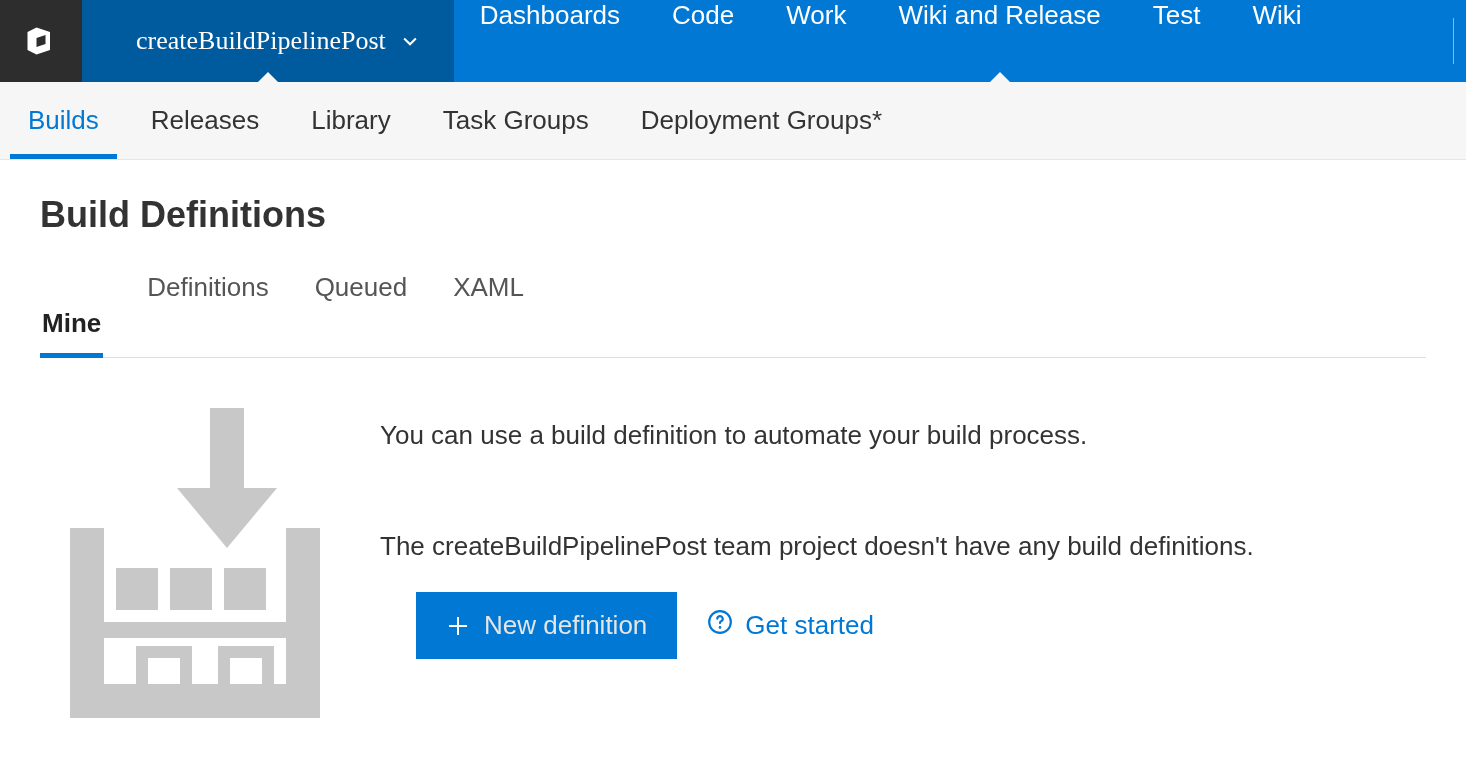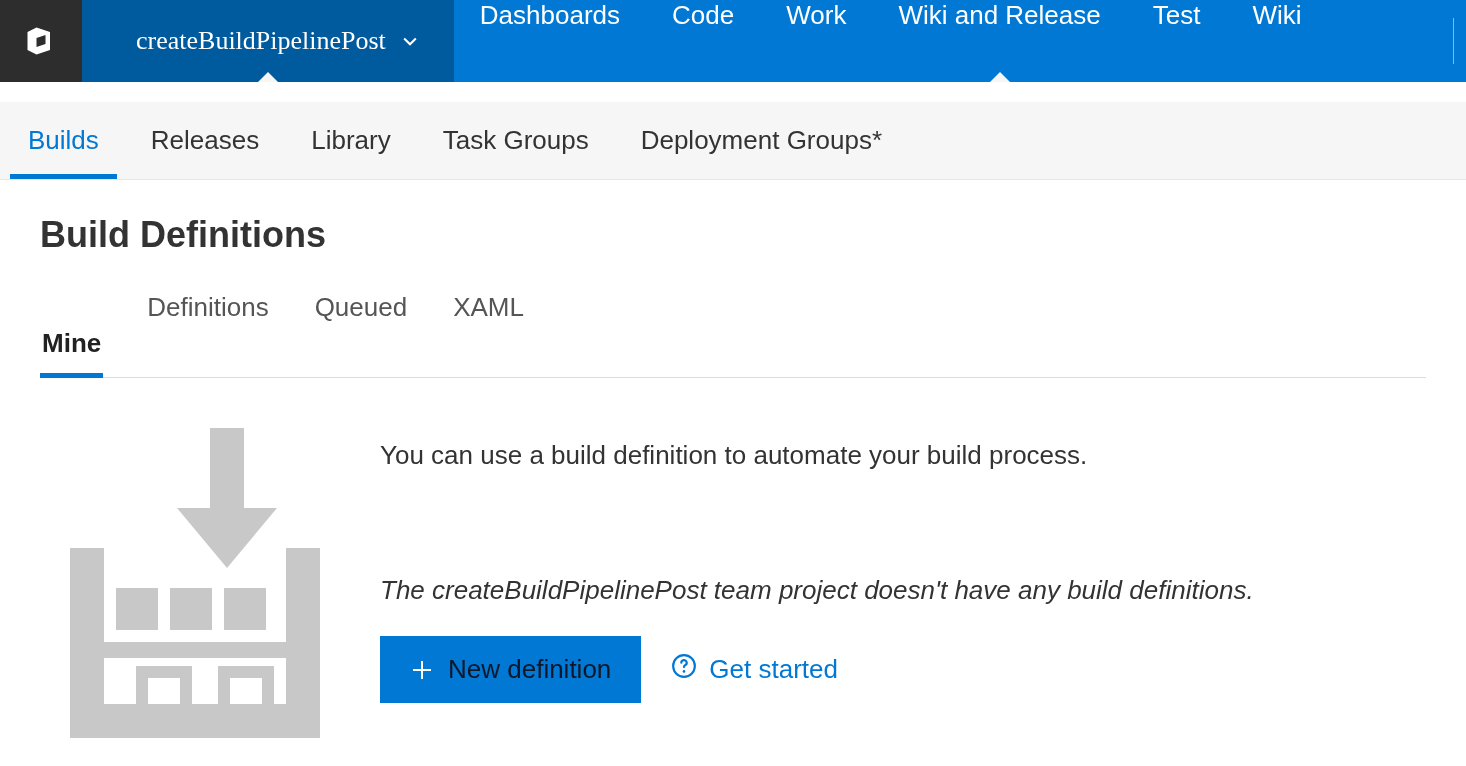--- a/index.html
+++ b/index.html
@@ -79,21 +79,20 @@
   }
   
   .subnav {
     background: #f6f6f6;
     border-bottom: 1px solid #e6e6e6;
     display: flex;
     align-items: center;
     padding: 0 24px;
     height: 78px;
     gap: 44px;
-    margin-top: 20px;
   }
   .subnav-item {
     font-size: 26px;
     color: #333;
     cursor: pointer;
     padding: 22px 4px;
     position: relative;
   }
   .subnav-item.active {
     color: #0078d4;
@@ -149,43 +148,43 @@
     width: 250px;
     flex-shrink: 0;
   }
   .empty-body {
     flex: 1;
     padding-top: 12px;
   }
   .empty-lead {
     font-size: 26px;
     color: #333;
-    margin-bottom: 104px;
+    margin-bottom: 80px;
   }
   .empty-sub {
     font-size: 26px;
     color: #333;
     margin-bottom: 30px;
-    font-style: italic;
   }
   .actions {
     display: flex;
     align-items: center;
     gap: 30px;
   }
   .btn-primary {
     background: #0078d4;
-    color: #0f172a;
+    color: #e5e5e5;
     border: none;
     font-size: 26px;
     padding: 18px 30px;
     cursor: pointer;
     display: inline-flex;
     align-items: center;
     gap: 14px;
+    margin-left: 36px;
   }
   .btn-primary .plus {
     display: inline-flex;
   }
   .link-action {
     color: #0078d4;
     font-size: 26px;
     cursor: pointer;
     display: inline-flex;
     align-items: center;

